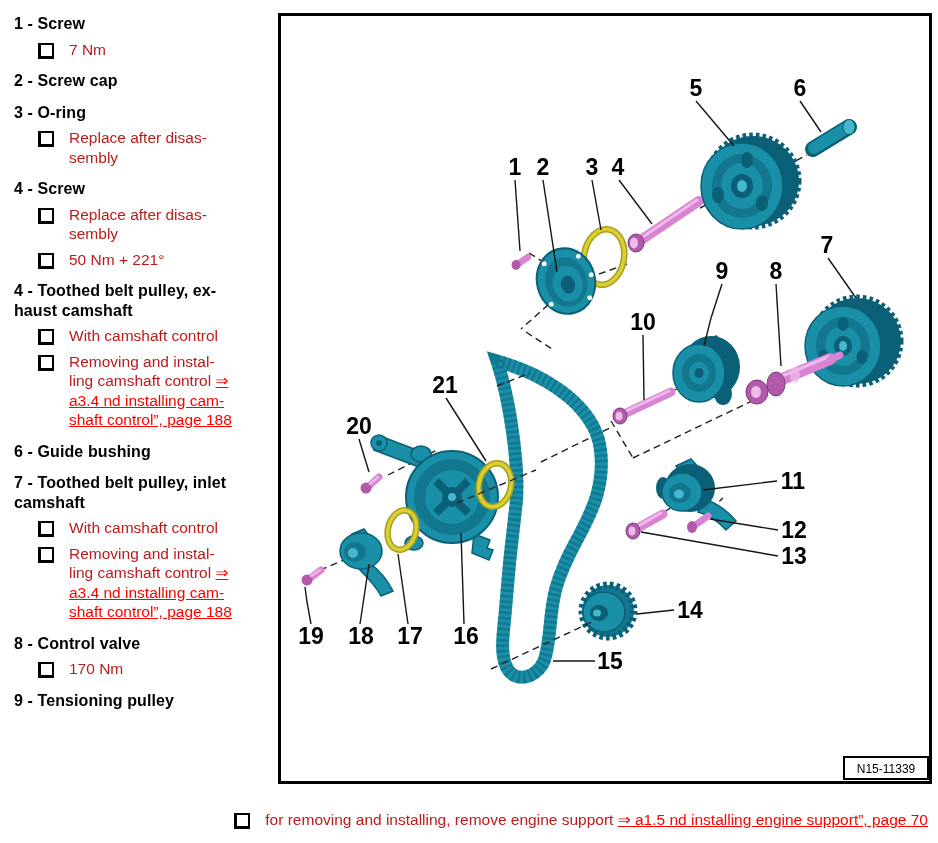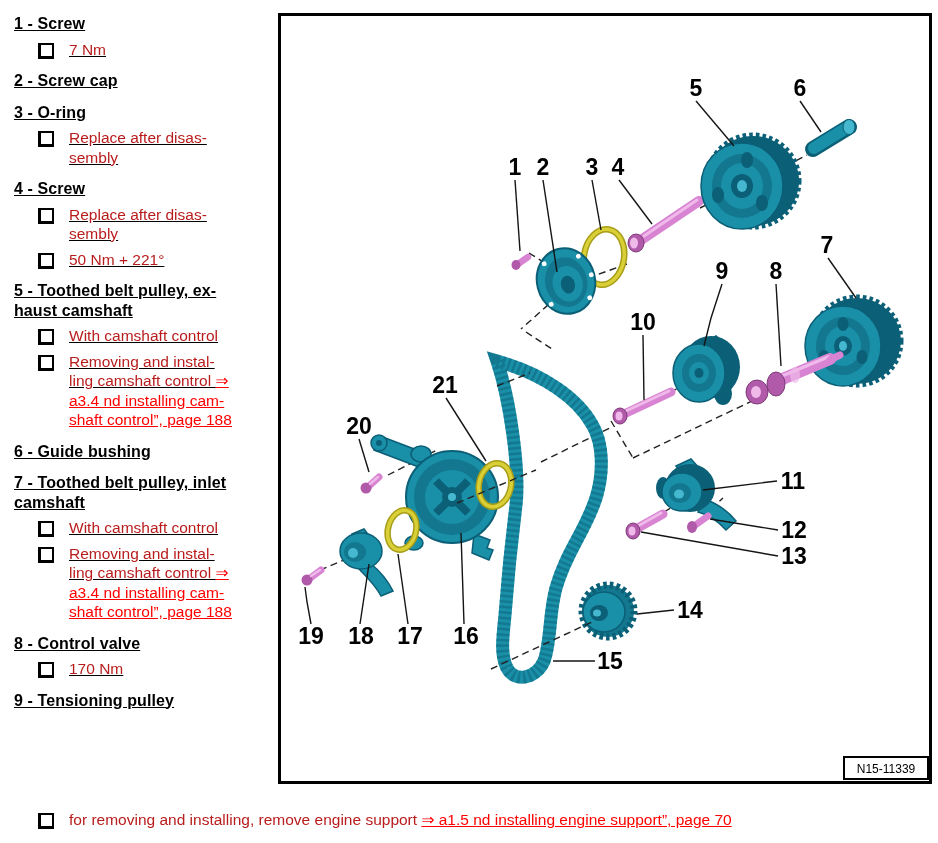--- a/index.html
+++ b/index.html
@@ -1,32 +1,32 @@
 <!DOCTYPE html>
 <html style="--c-teal: #1a8fa8; --c-teal_dark: #0b5f76; --c-teal_mid: #12778f; --c-teal_light: #45b8cf; --c-pink: #d983d3; --c-pink_dark: #b05aa9; --c-pink_light: #efb9ea; --c-yellow: #d9cf36; --c-yellow_dark: #a89d18; --c-link: #ff0000;"><head>
 <meta charset="utf-8">
 <style>
   html,body{margin:0;padding:0;background:#fff;}
   body{width:938px;height:843px;position:relative;font-family:"Liberation Sans",sans-serif;color:#000;overflow:hidden;}
 
   
   .parts-list{position:absolute;left:14px;top:8px;width:258px;}
-  .item{margin-top:12px;text-decoration:underline;}
+  .item{margin-top:12px;}
   .item:first-child{margin-top:6px;}
   .item-title{font-weight:bold;font-size:16px;line-height:19.5px;white-space:pre-line;letter-spacing:.1px;}
   .bullet{display:flex;align-items:flex-start;}
   .item .bullet{margin:6px 0 0 24px;}
   .cbx{flex:0 0 11px;width:11px;height:11px;margin-top:3px;border:2px solid #000;border-left-width:3px;border-bottom-width:3px;background:#fff;}
   .btxt{margin-left:15px;font-size:15.5px;line-height:19.5px;white-space:pre-line;}
   .seg-p{color:#b91c1c;}
   .seg-l{color:var(--c-link,#ff0000);text-decoration:underline;}
 
   
   .footer-bullet{position:absolute;left:38px;top:810px;width:890px;}
-  .footer-bullet .bullet{margin:0;}
+  .footer-bullet .bullet{margin:0;justify-content:flex-end;}
   .footer-bullet .btxt{white-space:pre;}
 
   
   .frame{position:absolute;left:278px;top:13px;width:648px;height:765px;border:3px solid #000;background:#fff;}
   .frame svg{display:block;width:648px;height:765px;}
 
   .callout{font-family:"Liberation Sans",sans-serif;font-weight:bold;font-size:23px;fill:#000;text-anchor:middle;}
   .figid{font-family:"Liberation Sans",sans-serif;font-size:12px;fill:#000;text-anchor:middle;}
   .leader{stroke:#151515;stroke-width:1.4;fill:none;}
   .axis{stroke:#222;stroke-width:1.4;fill:none;stroke-dasharray:7 4.5;}
@@ -76,21 +76,21 @@
           <span class="cbx"></span>
           <div class="btxt"><span class="seg-p">Replace after disas-
 sembly</span></div>
         </div>
         <div class="bullet">
           <span class="cbx"></span>
           <div class="btxt"><span class="seg-p">50 Nm + 221°</span></div>
         </div>
       </div>
       <div class="item">
-        <div class="item-title">5 - Toothed belt pulley, ex-
+        <div class="item-title">4 - Toothed belt pulley, ex-
 haust camshaft</div>
         <div class="bullet">
           <span class="cbx"></span>
           <div class="btxt"><span class="seg-p">With camshaft control</span></div>
         </div>
         <div class="bullet">
           <span class="cbx"></span>
           <div class="btxt"><span class="seg-p">Removing and instal-
 ling camshaft control </span><span class="seg-l">⇒
 a3.4 nd installing cam-

